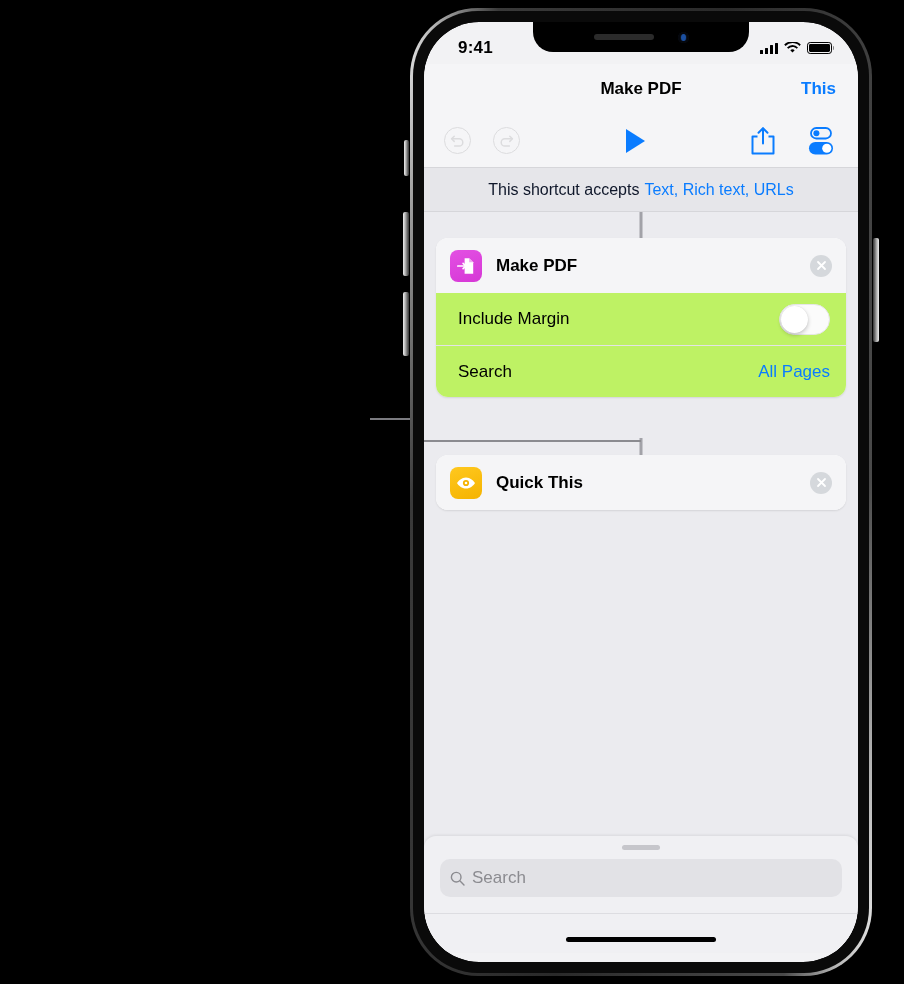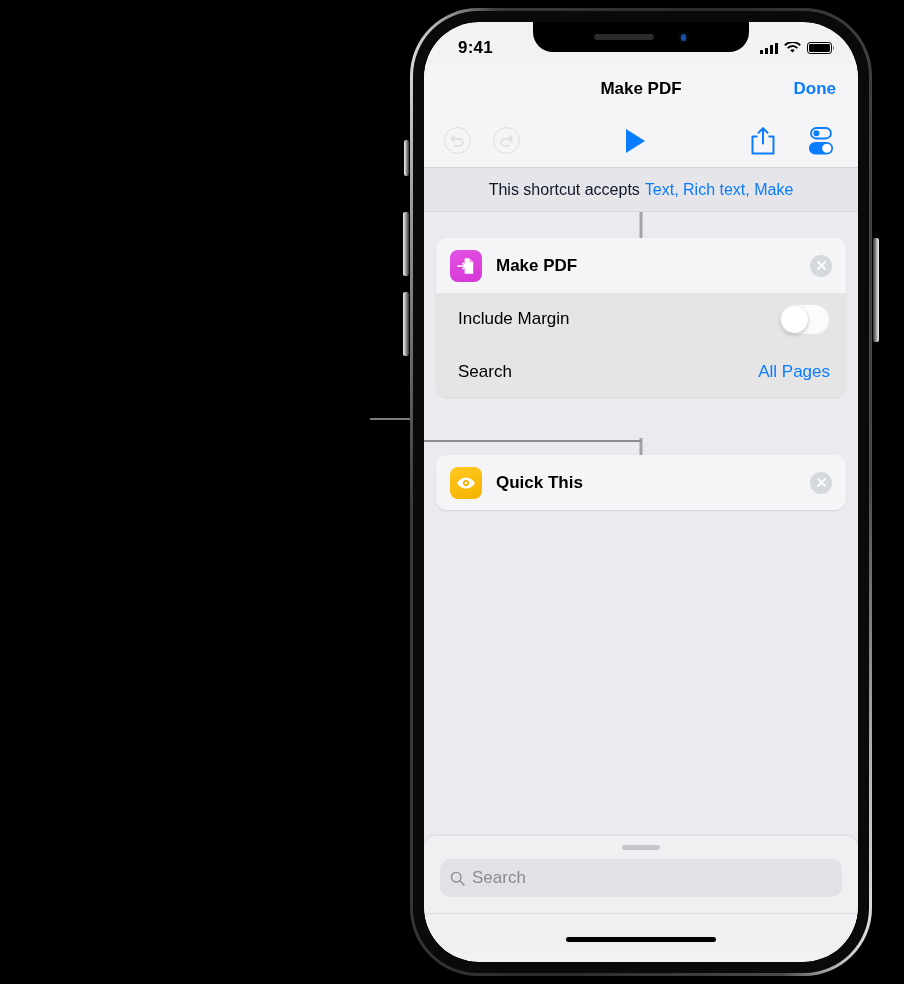--- a/index.html
+++ b/index.html
@@ -221,21 +221,21 @@
     position:absolute; right: 14px; top: 50%; transform: translateY(-50%);
     width: 22px; height: 22px; border-radius:50%;
     background: #d5d8dc;
     display:flex; align-items:center; justify-content:center;
   }
   .close-x svg { display:block; }
 
   .param-row {
     display:flex; align-items:center; justify-content:space-between;
     height: 52px; padding: 0 16px 0 22px;
-    background: #e5e5e5;
+    background: #bef264;
   }
   .param-row + .param-row { border-top: 1px solid #e3e3e6; margin-left: 0; }
   .param-label { font-size: 17px; color:#000; }
   .param-value { font-size: 17px; color:#0a7cff; font-weight: normal; text-align: right; }
 
   .switch {
     width: 51px; height: 31px; border-radius: 16px;
     background: #fbfbfb;
     border: 1px solid #e6e6e8;
     position: relative;
@@ -309,21 +309,21 @@
                 <path d="M8.5 1.1c2.6 0 5.1 1 7 2.8l1.3-1.4A12 12 0 0 0 8.5-.8 12 12 0 0 0 .2 2.5l1.3 1.4A10 10 0 0 1 8.5 1.1z" fill="#000"></path>
               </svg>
               <div class="batt">
                   <span></span>
                 </div>
             </div>
           </div>
 
           <div class="navbar">
             <div class="nav-title">Make PDF</div>
-            <div class="nav-done">Done</div>
+            <div class="nav-done">This</div>
           </div>
 
           <div class="toolbar">
             <div class="tb-left">
               <div class="circ-btn">
                 <svg width="15" height="13" viewBox="0 0 15 13">
                   <path d="M4.2 2.2 1.6 4.8l2.6 2.6" fill="none" stroke="#dcdcde" stroke-width="1.5" stroke-linecap="round" stroke-linejoin="round"></path>
                   <path d="M1.9 4.8h7.3a3.6 3.6 0 0 1 0 7.2H4.6" fill="none" stroke="#dcdcde" stroke-width="1.5" stroke-linecap="round"></path>
                 </svg>
               </div>
@@ -347,21 +347,21 @@
                 <rect x="5" y="1" width="20" height="10.5" rx="5.25" fill="none" stroke="#0a7cff" stroke-width="1.8"></rect>
                 <circle cx="10.4" cy="6.25" r="3" fill="#0a7cff"></circle>
                 <rect x="3" y="15" width="24" height="12.5" rx="6.25" fill="#0a7cff"></rect>
                 <circle cx="20.8" cy="21.25" r="4.6" fill="#fff"></circle>
               </svg>
             </div>
           </div>
 
           <div class="accepts">
             <span class="grey">This shortcut accepts</span>
-            <span class="blue">Text, Rich text, Make</span>
+            <span class="blue">Text, Rich text, URLs</span>
           </div>
 
           <div class="content">
 
             <div class="conn conn-top"></div>
             <div class="conn conn-mid"></div>
             <div class="hline"></div>
 
             <div class="card card-pdf">
               <div class="card-head">

